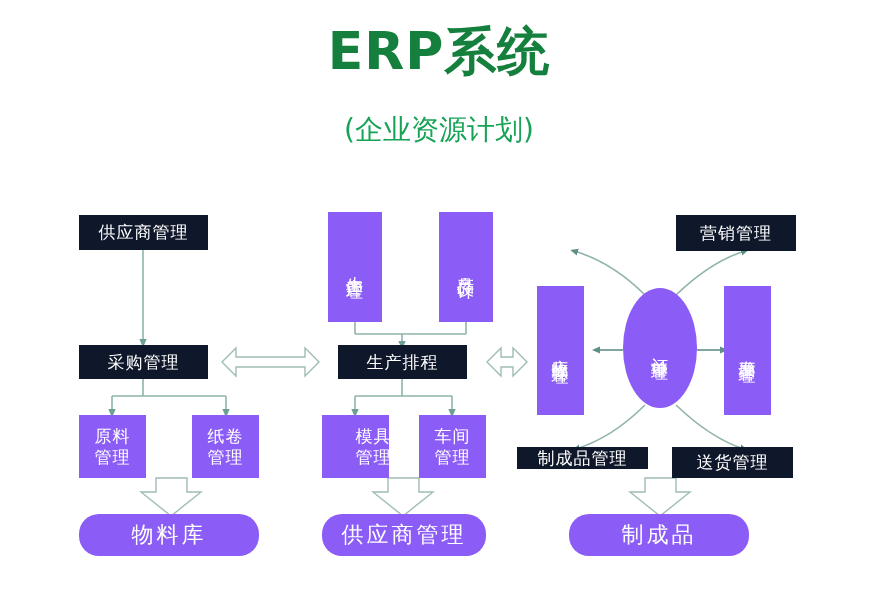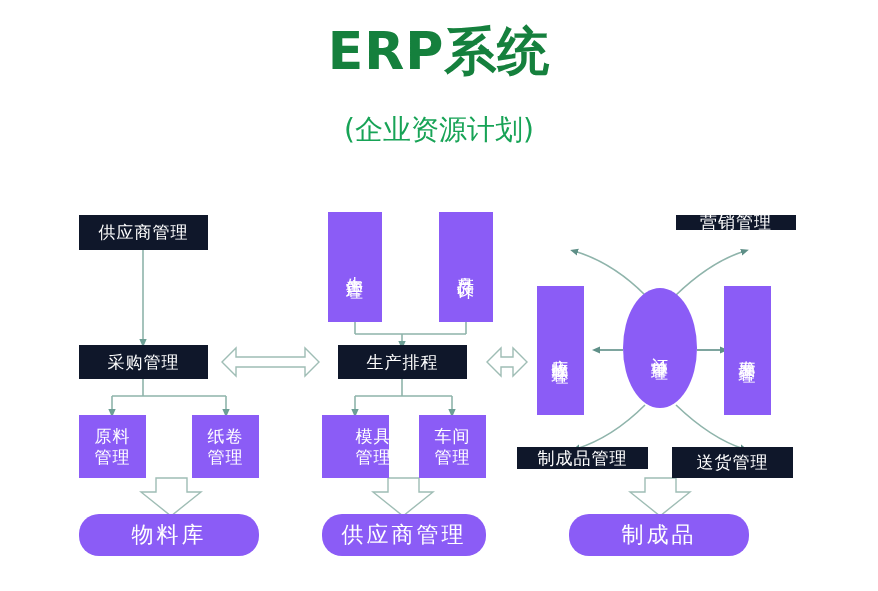--- a/index.html
+++ b/index.html
@@ -186,21 +186,21 @@
   <div class="node" style="left:419px; top:415px; width:67px; height:63px;">
     <span>车间
 管理</span>
   </div>
 
   <div class="node rounded" style="left:322px; top:514px; width:164px; height:42px;">
     <span>供应商管理</span>
   </div>
 
 
-  <div class="node light" style="left:676px; top:215px; width:120px; height:15px;">
+  <div class="node light" style="left:676px; top:215px; width:120px; height:36px;">
     <span>营销管理</span>
   </div>
 
   <div class="node vert" style="left:537px; top:286px; width:47px; height:129px;">
     <span>应收款管理</span>
   </div>
 
   <div class="node ellipse vert" style="left:623px; top:288px; width:74px; height:120px;">
     <span>订单管理</span>
   </div>

